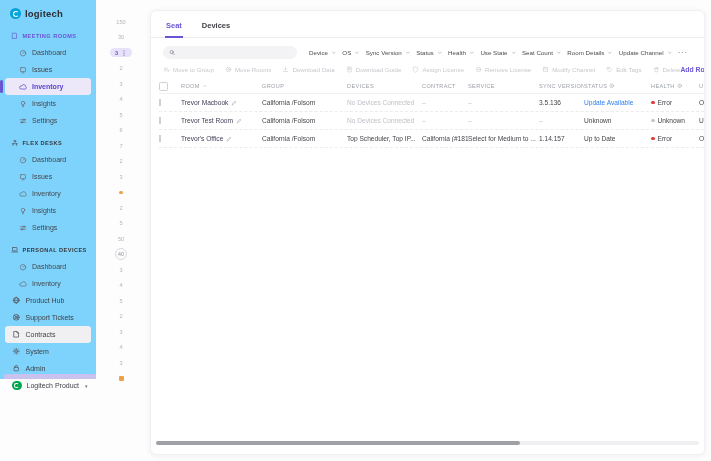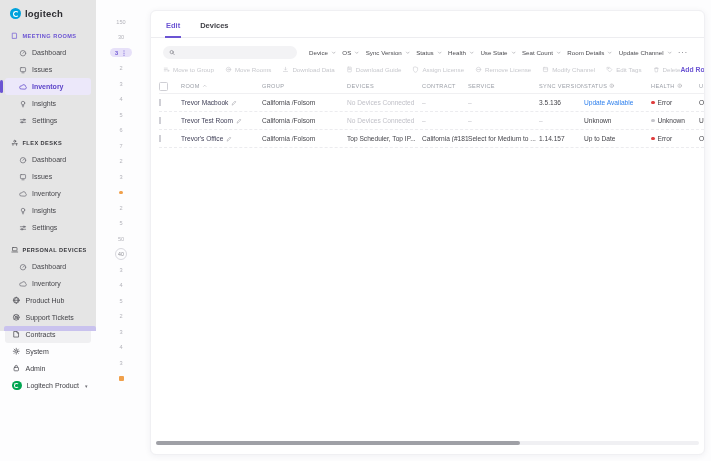--- a/index.html
+++ b/index.html
@@ -5,21 +5,21 @@
   html,body{margin:0;padding:0}
   body{
     width:711px;height:461px;position:relative;overflow:hidden;
     background:#fdfdfe;color:#3c3c40;
     font-family:"Liberation Sans",sans-serif;
   }
   svg{display:block}
   svg *{fill:none;stroke:currentColor;stroke-width:.9;stroke-linecap:round;stroke-linejoin:round}
 
   
-  .sidebar{position:absolute;left:0;top:0;width:96px;height:331px;background:#e5e5e5;display:flex;flex-direction:column;z-index:2}
+  .sidebar{position:absolute;left:0;top:0;width:96px;height:379px;background:#7dd3fc;display:flex;flex-direction:column;z-index:2}
   .logo-row{display:flex;align-items:center;gap:4px;padding:8px 0 3px 10px}
   .logo-mark{width:11px;height:11px;border-radius:50%;background:#00a2dc;position:relative;flex:0 0 auto}
   .logo-mark::after{content:"";position:absolute;inset:2.5px;border-radius:50%;border:1.4px solid #fff;border-right-color:transparent}
   .logo-text{font-size:9.5px;font-weight:700;color:#2d2d32;letter-spacing:.2px}
   .nav{padding:0 5px}
   .nav-header{display:flex;align-items:center;gap:4px;height:16px;margin-top:6px;padding-left:6px;
     font-size:5.6px;font-weight:700;letter-spacing:.45px;color:#38383d;text-transform:uppercase}
   .nav-header svg{width:7.5px;height:7.5px;color:#4a4a50}
   .nav-header.accent{color:#6b54d3}
   .nav-header.accent svg{color:#6b54d3}
@@ -322,21 +322,21 @@
     <div class="count-row">
       <span>3</span>
     </div>
     <div class="count-row">
       <span class="count-square"></span>
     </div>
   </div>
 
 <div class="card">
   <div class="tabs">
-      <div class="tab active">Edit</div>
+      <div class="tab active">Seat</div>
       <div class="tab">Devices</div>
     </div>
 
   <div class="controls">
     <div class="search-pill">
       <svg viewBox="0 0 10 10">
           <circle cx="4.3" cy="4.3" r="2.6"></circle>
           <path d="M6.3 6.3L8.5 8.5"></path>
         </svg>
       <input type="text" placeholder="" style="">

